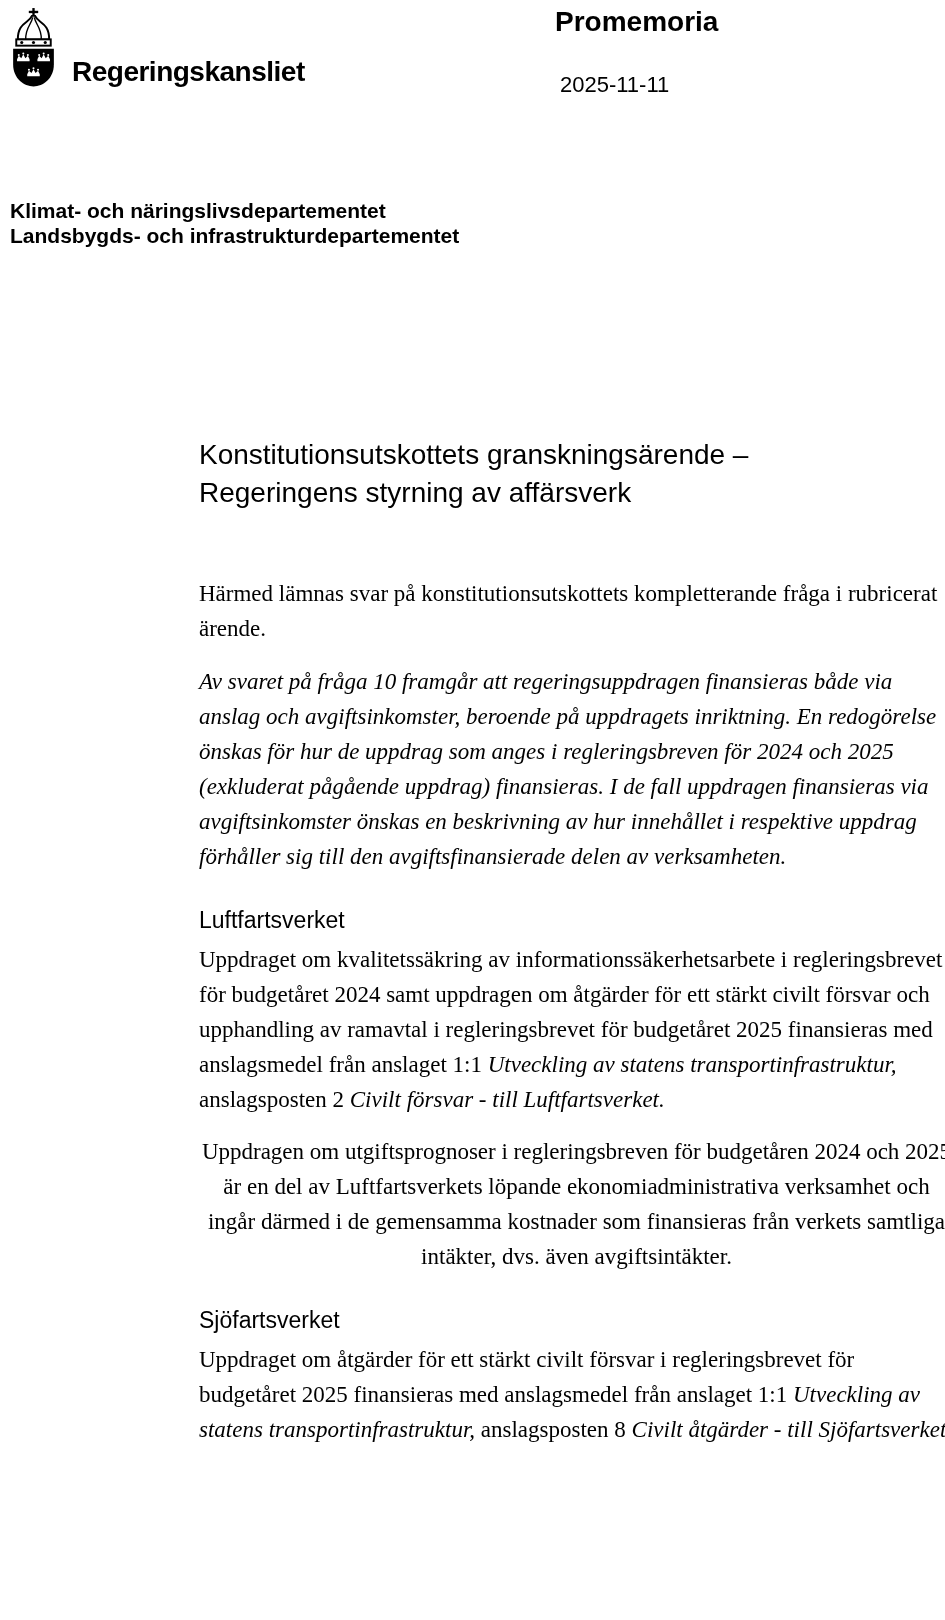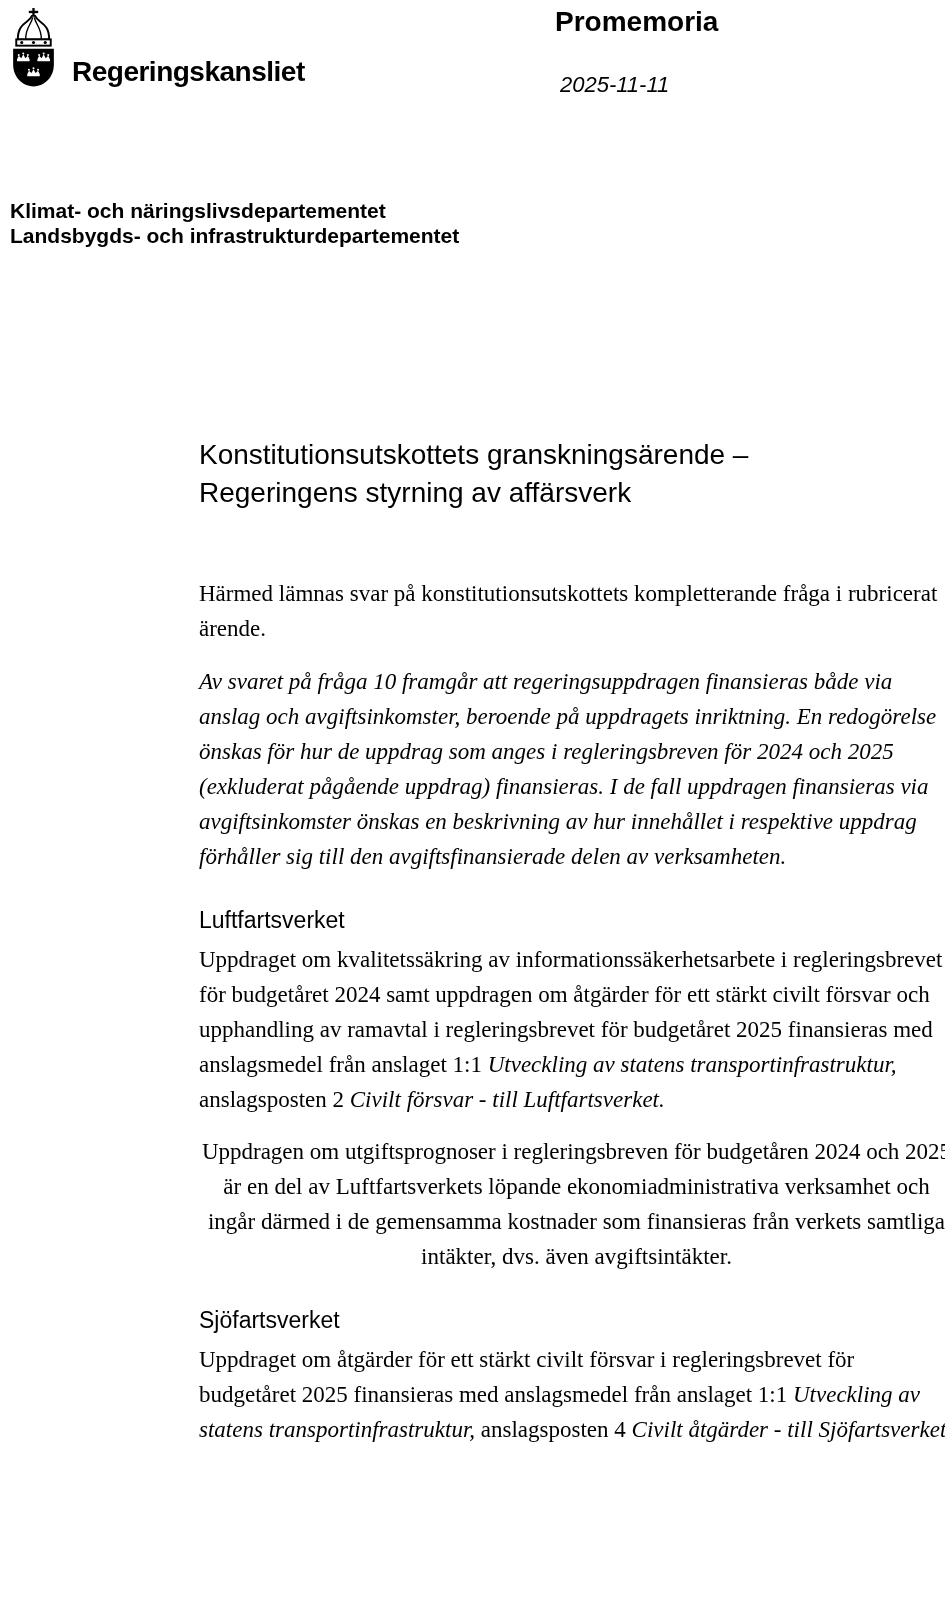--- a/index.html
+++ b/index.html
@@ -40,21 +40,20 @@
     font-family: "Liberation Sans", sans-serif;
     font-weight: bold;
     font-size: 28px;
   }
   .doc-date {
     position: absolute;
     left: 560px;
     top: 72px;
     font-family: "Liberation Sans", sans-serif;
     font-size: 22px;
-    font-style: italic;
   }
 
   
   .departments {
     position: absolute;
     left: 10px;
     top: 198px;
     font-family: Liberation Sans, sans-serif;
     font-weight: bold;
     font-size: 21px;
@@ -155,16 +154,16 @@
 
     <p class="intro-par">Härmed lämnas svar på konstitutionsutskottets kompletterande fråga i rubricerat ärende.</p>
 
     <p class="quote-par">Av svaret på fråga 10 framgår att regeringsuppdragen finansieras både via anslag och avgiftsinkomster, beroende på uppdragets inriktning. En redogörelse önskas för hur de uppdrag som anges i regleringsbreven för 2024 och 2025 (exkluderat pågående uppdrag) finansieras. I de fall uppdragen finansieras via avgiftsinkomster önskas en beskrivning av hur innehållet i respektive uppdrag förhåller sig till den avgiftsfinansierade delen av verksamheten.</p>
 
     <h2 class="section-heading">Luftfartsverket</h2>
     <p class="body-par"><span>Uppdraget om kvalitetssäkring av informationssäkerhetsarbete i regleringsbrevet för budgetåret 2024 samt uppdragen om åtgärder för ett stärkt civilt försvar och upphandling av ramavtal i regleringsbrevet för budgetåret 2025 finansieras med anslagsmedel från anslaget 1:1 </span><em>Utveckling av statens transportinfrastruktur,</em><span> anslagsposten 2 </span><em>Civilt försvar - till Luftfartsverket.</em></p>
     <p class="body-par"><span>Uppdragen om utgiftsprognoser i regleringsbreven för budgetåren 2024 och 2025 är en del av Luftfartsverkets löpande ekonomiadministrativa verksamhet och ingår därmed i de gemensamma kostnader som finansieras från verkets samtliga intäkter, dvs. även avgiftsintäkter.</span></p>
 
     <h2 class="section-heading">Sjöfartsverket</h2>
-    <p class="body-par"><span>Uppdraget om åtgärder för ett stärkt civilt försvar i regleringsbrevet för budgetåret 2025 finansieras med anslagsmedel från anslaget 1:1 </span><em>Utveckling av statens transportinfrastruktur,</em><span> anslagsposten 4 </span><em>Civilt åtgärder - till Sjöfartsverket.</em></p>
+    <p class="body-par"><span>Uppdraget om åtgärder för ett stärkt civilt försvar i regleringsbrevet för budgetåret 2025 finansieras med anslagsmedel från anslaget 1:1 </span><em>Utveckling av statens transportinfrastruktur,</em><span> anslagsposten 8 </span><em>Civilt åtgärder - till Sjöfartsverket.</em></p>
   </div>
 
 </div>
 
 </body></html>

